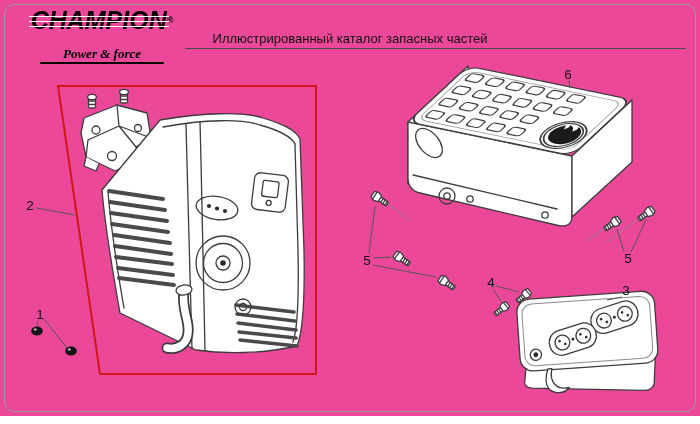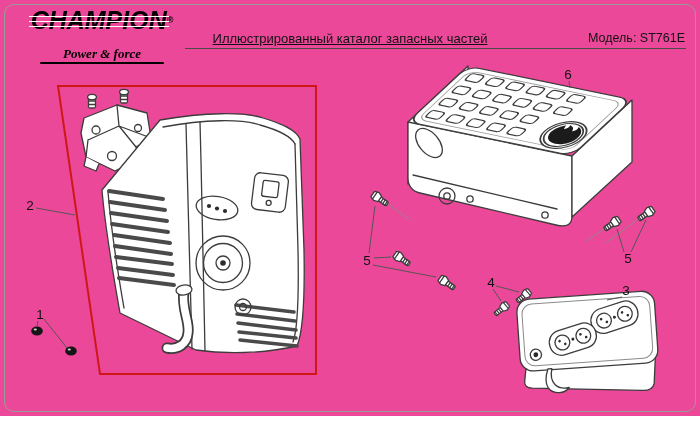--- a/index.html
+++ b/index.html
@@ -11,21 +11,21 @@
   .logo{position:absolute;left:26px;top:7px;width:152px;text-align:center;color:#000;}
   .brand{display:inline-block;position:relative;
          font:italic 900 25px/1.05 "Liberation Sans",sans-serif;letter-spacing:0;}
   .brand::after{content:"";position:absolute;left:-2px;right:-2px;top:5px;bottom:4px;
                 background:repeating-linear-gradient(to bottom,transparent 0 3.6px,#fff 3.6px 5px);
                 pointer-events:none;}
   .reg{font:700 9px "Liberation Sans",sans-serif;vertical-align:super;}
   .tagline{font:italic 700 13px/1 "Liberation Serif",serif;margin-top:14px;}
   .tagline-rule{height:1.6px;background:#000;margin:2px 14px 0 14px;border-radius:2px;}
   .title{position:absolute;left:185px;top:31px;width:330px;text-align:center;
-         font-size:13px;color:#111;text-decoration:underline;}
+         font-size:13px;color:#111;}
   .model{position:absolute;right:15px;top:31px;font-size:12.5px;color:#111;}
   .rule{position:absolute;left:185px;top:48px;width:501px;border-top:1.4px solid #4a4a4a;}
   
   svg{position:absolute;left:0;top:0;}
   .ln{fill:none;stroke:#3c3c3c;stroke-width:1.3;stroke-linecap:round;stroke-linejoin:round}
   .fw{fill:#fff;stroke:#3c3c3c;stroke-width:1.3;stroke-linejoin:round}
   .fw2{fill:#fff;stroke:#3c3c3c;stroke-width:1.9;stroke-linejoin:round}
   .ln2{fill:none;stroke:#3c3c3c;stroke-width:1.9}
   .hole{fill:#fff;stroke:#3c3c3c;stroke-width:1.8}
   .vent{stroke:#4a4a4a;stroke-width:4;stroke-linecap:round}
@@ -41,21 +41,20 @@
 
 <div class="page">
   <div class="page-border"></div>
 
   <div class="logo">
     <div><span class="brand">CHAMPION</span><sup class="reg">®</sup></div>
     <div class="tagline">Power &amp; force</div>
     <div class="tagline-rule"></div>
   </div>
   <div class="title">Иллюстрированный каталог запасных частей</div>
-  <div class="model">Модель: ST761E</div>
   <div class="rule"></div>
 
   <svg width="700" height="424" viewBox="0 0 700 424">
     <defs>
       <g id="bolt">
         <rect x="3" y="-2.3" width="9.5" height="4.6" rx="1.2" class="fw"></rect>
         <path class="ln" d="M6,-2.3 L6,2.3 M8.5,-2.3 L8.5,2.3 M11,-2.3 L11,2.3" stroke-width="0.8"></path>
         <polygon class="fw" points="-5.2,-3.2 -0.8,-4.8 3.4,-3.2 3.4,3.2 -0.8,4.8 -5.2,3.2"></polygon>
         <path class="ln" d="M-2.6,-4.1 L-2.6,4.1" stroke-width="0.8"></path>
       </g>

